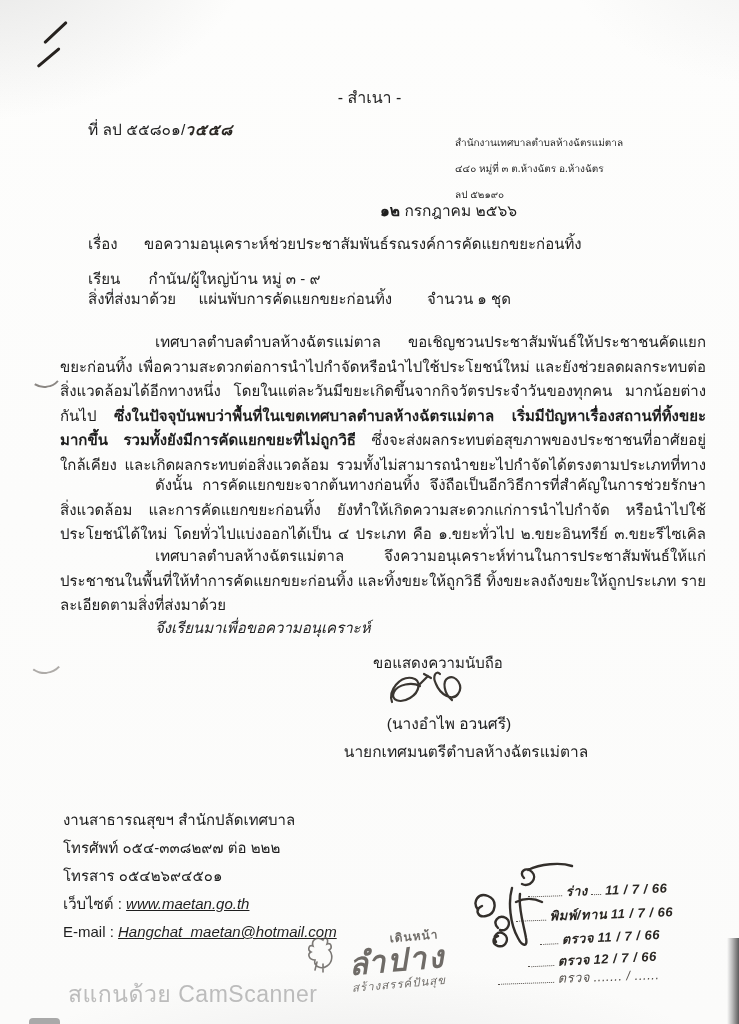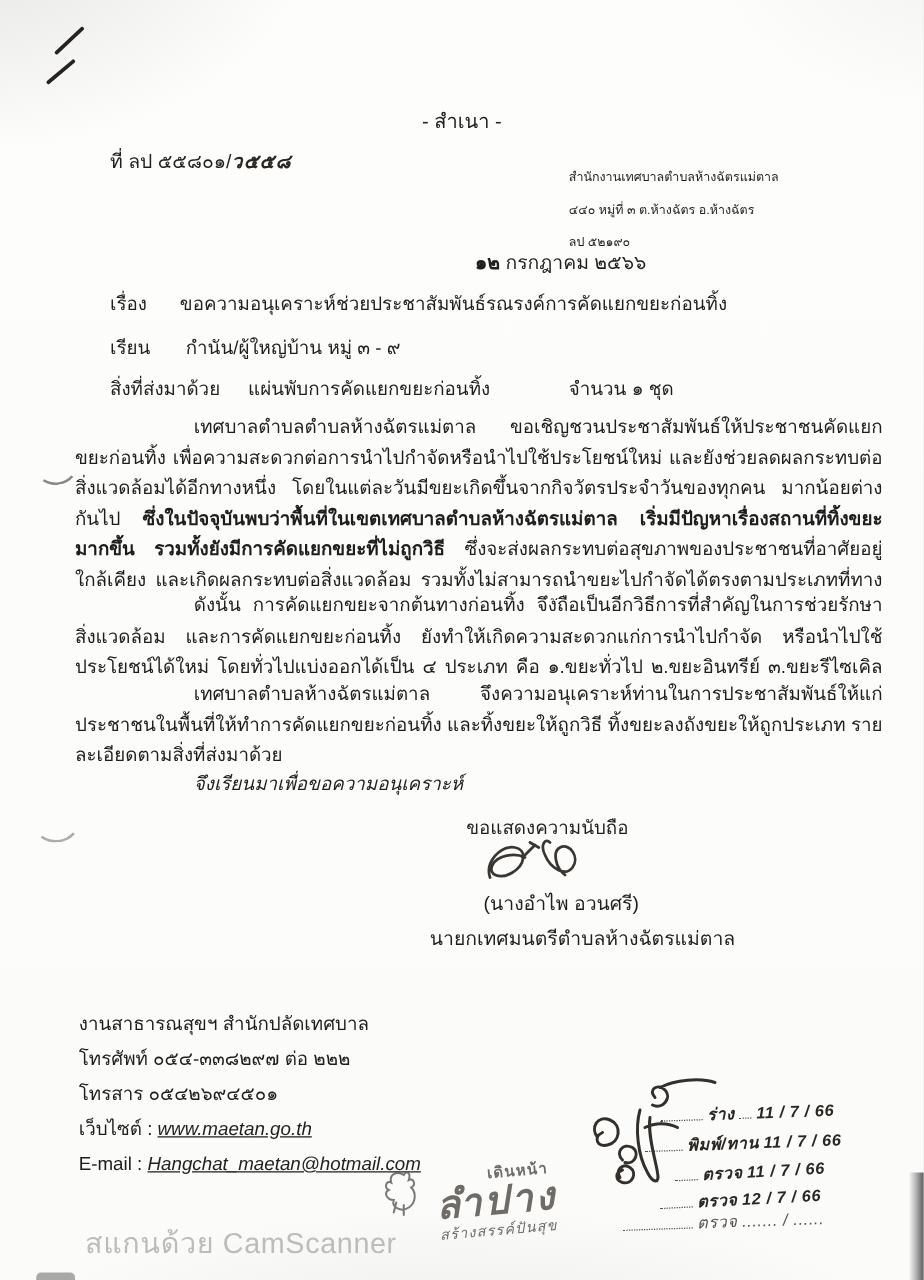--- a/index.html
+++ b/index.html
@@ -93,25 +93,25 @@
     <span style="display:inline-block;width:18px;"></span>
     <span>ขอความอนุเคราะห์ช่วยประชาสัมพันธ์รณรงค์การคัดแยกขยะก่อนทิ้ง</span>
   </div>
 
   <div class="abs doc" style="left:88px;top:267px;">
     <span>เรียน</span>
     <span style="display:inline-block;width:20px;"></span>
     <span>กำนัน/ผู้ใหญ่บ้าน หมู่ ๓ - ๙</span>
   </div>
 
-  <div class="abs doc" style="left:88px;top:300px;width:560px;">
+  <div class="abs doc" style="left:88px;top:287px;width:560px;">
     <span>สิ่งที่ส่งมาด้วย</span>
     <span style="display:inline-block;width:14px;"></span>
     <span>แผ่นพับการคัดแยกขยะก่อนทิ้ง</span>
-    <span class="abs" style="left:339px;top:0;margin-left:28px;">จำนวน ๑ ชุด</span>
+    <span class="abs" style="left:339px;top:0;">จำนวน ๑ ชุด</span>
   </div>
 
   <div class="abs para indent" style="top:330px;height:150px;">
     <span>เทศบาลตำบลตำบลห้างฉัตรแม่ตาล ขอเชิญชวนประชาสัมพันธ์ให้ประชาชนคัดแยกขยะก่อนทิ้ง เพื่อความสะดวกต่อการนำไปกำจัดหรือนำไปใช้ประโยชน์ใหม่ และยังช่วยลดผลกระทบต่อสิ่งแวดล้อมได้อีกทางหนึ่ง โดยในแต่ละวันมีขยะเกิดขึ้นจากกิจวัตรประจำวันของทุกคน มากน้อยต่างกันไป </span><span class="b">ซึ่งในปัจจุบันพบว่าพื้นที่ในเขตเทศบาลตำบลห้างฉัตรแม่ตาล เริ่มมีปัญหาเรื่องสถานที่ทิ้งขยะมากขึ้น รวมทั้งยังมีการคัดแยกขยะที่ไม่ถูกวิธี</span><span> ซึ่งจะส่งผลกระทบต่อสุขภาพของประชาชนที่อาศัยอยู่ใกล้เคียง และเกิดผลกระทบต่อสิ่งแวดล้อม รวมทั้งไม่สามารถนำขยะไปกำจัดได้ตรงตามประเภทที่ทางศูนย์จัดการขยะมูลฝอยแบบครบวงจร อบจ.ลำปาง ได้ระบุไว้นั้น</span>
   </div>
 
   <div class="abs para indent" style="top:473px;height:78px;">ดังนั้น การคัดแยกขยะจากต้นทางก่อนทิ้ง จึงถือเป็นอีกวิธีการที่สำคัญในการช่วยรักษาสิ่งแวดล้อม และการคัดแยกขยะก่อนทิ้ง ยังทำให้เกิดความสะดวกแก่การนำไปกำจัด หรือนำไปใช้ประโยชน์ได้ใหม่ โดยทั่วไปแบ่งออกได้เป็น ๔ ประเภท คือ ๑.ขยะทั่วไป ๒.ขยะอินทรีย์ ๓.ขยะรีไซเคิล และ ๔. ขยะอันตราย</div>
 
   <div class="abs para indent" style="top:544px;height:78px;">เทศบาลตำบลห้างฉัตรแม่ตาล จึงความอนุเคราะห์ท่านในการประชาสัมพันธ์ให้แก่ประชาชนในพื้นที่ให้ทำการคัดแยกขยะก่อนทิ้ง และทิ้งขยะให้ถูกวิธี ทิ้งขยะลงถังขยะให้ถูกประเภท รายละเอียดตามสิ่งที่ส่งมาด้วย</div>
 

